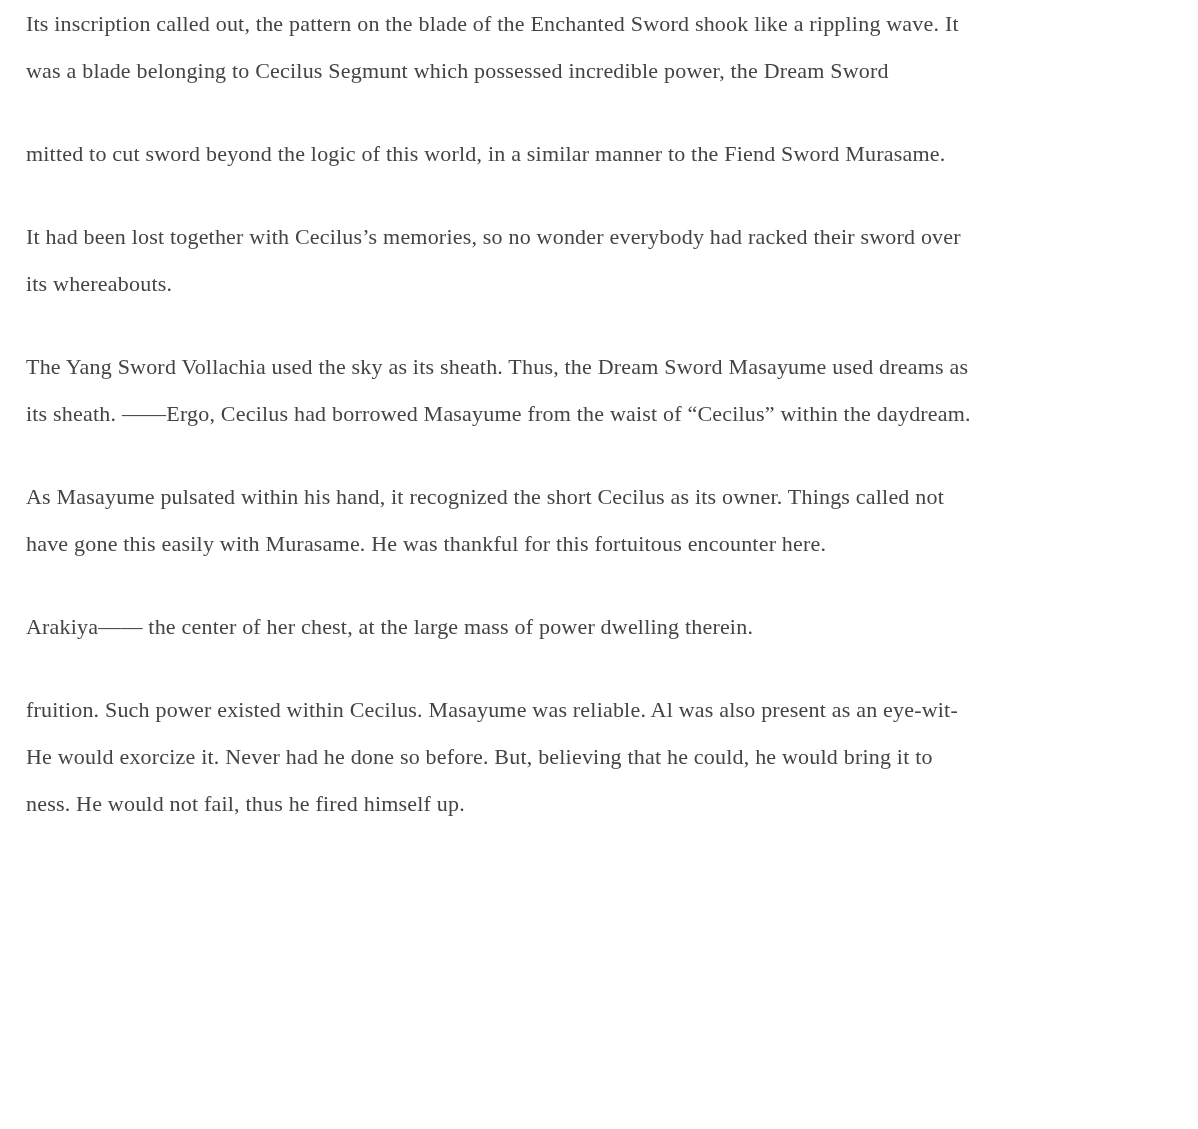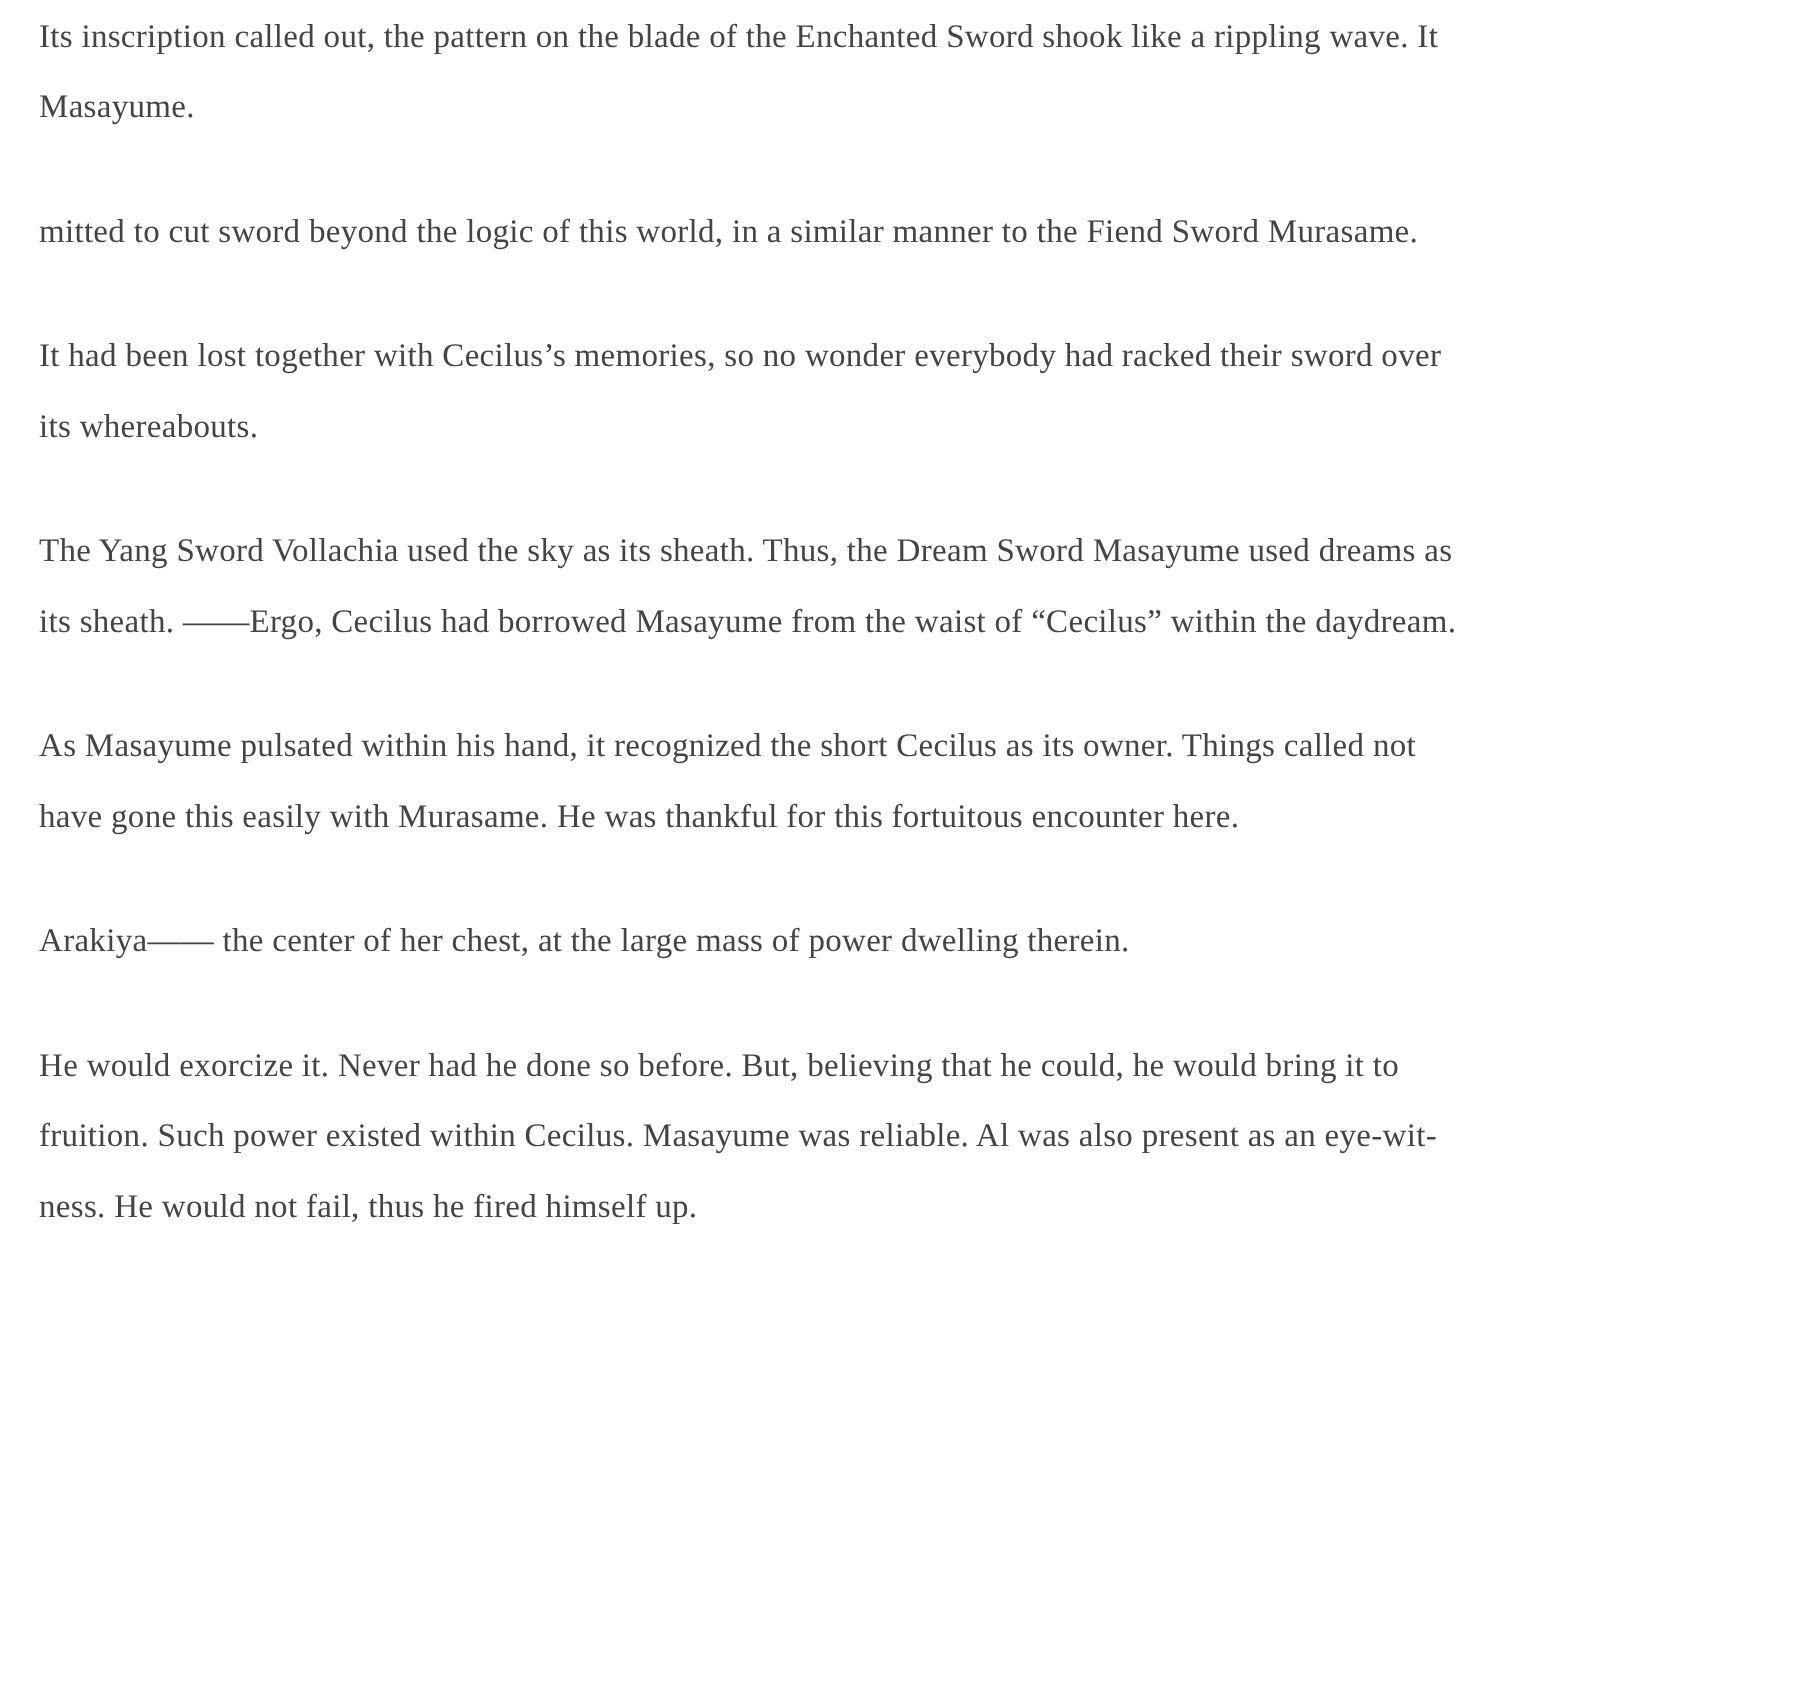--- a/index.html
+++ b/index.html
@@ -30,38 +30,38 @@
     display: block;
     white-space: nowrap;
   }
 </style>
 </head>
 <body>
 
 <main class="article">
     <p class="para">
       <span class="line">Its inscription called out, the pattern on the blade of the Enchanted Sword shook like a rippling wave. It</span>
-      <span class="line">Masayume.</span>
+      <span class="line">was a blade belonging to Cecilus Segmunt which possessed incredible power, the Dream Sword</span>
     </p>
     <p class="para">
       <span class="line">mitted to cut sword beyond the logic of this world, in a similar manner to the Fiend Sword Murasame.</span>
     </p>
     <p class="para">
       <span class="line">It had been lost together with Cecilus’s memories, so no wonder everybody had racked their sword over</span>
       <span class="line">its whereabouts.</span>
     </p>
     <p class="para">
       <span class="line">The Yang Sword Vollachia used the sky as its sheath. Thus, the Dream Sword Masayume used dreams as</span>
       <span class="line">its sheath. ——Ergo, Cecilus had borrowed Masayume from the waist of “Cecilus” within the daydream.</span>
     </p>
     <p class="para">
       <span class="line">As Masayume pulsated within his hand, it recognized the short Cecilus as its owner. Things called not</span>
       <span class="line">have gone this easily with Murasame. He was thankful for this fortuitous encounter here.</span>
     </p>
     <p class="para">
       <span class="line">Arakiya—— the center of her chest, at the large mass of power dwelling therein.</span>
     </p>
     <p class="para">
+      <span class="line">fruition. Such power existed within Cecilus. Masayume was reliable. Al was also present as an eye-wit-</span>
       <span class="line">He would exorcize it. Never had he done so before. But, believing that he could, he would bring it to</span>
-      <span class="line">fruition. Such power existed within Cecilus. Masayume was reliable. Al was also present as an eye-wit-</span>
       <span class="line">ness. He would not fail, thus he fired himself up.</span>
     </p>
   </main>
 
 </body></html>

